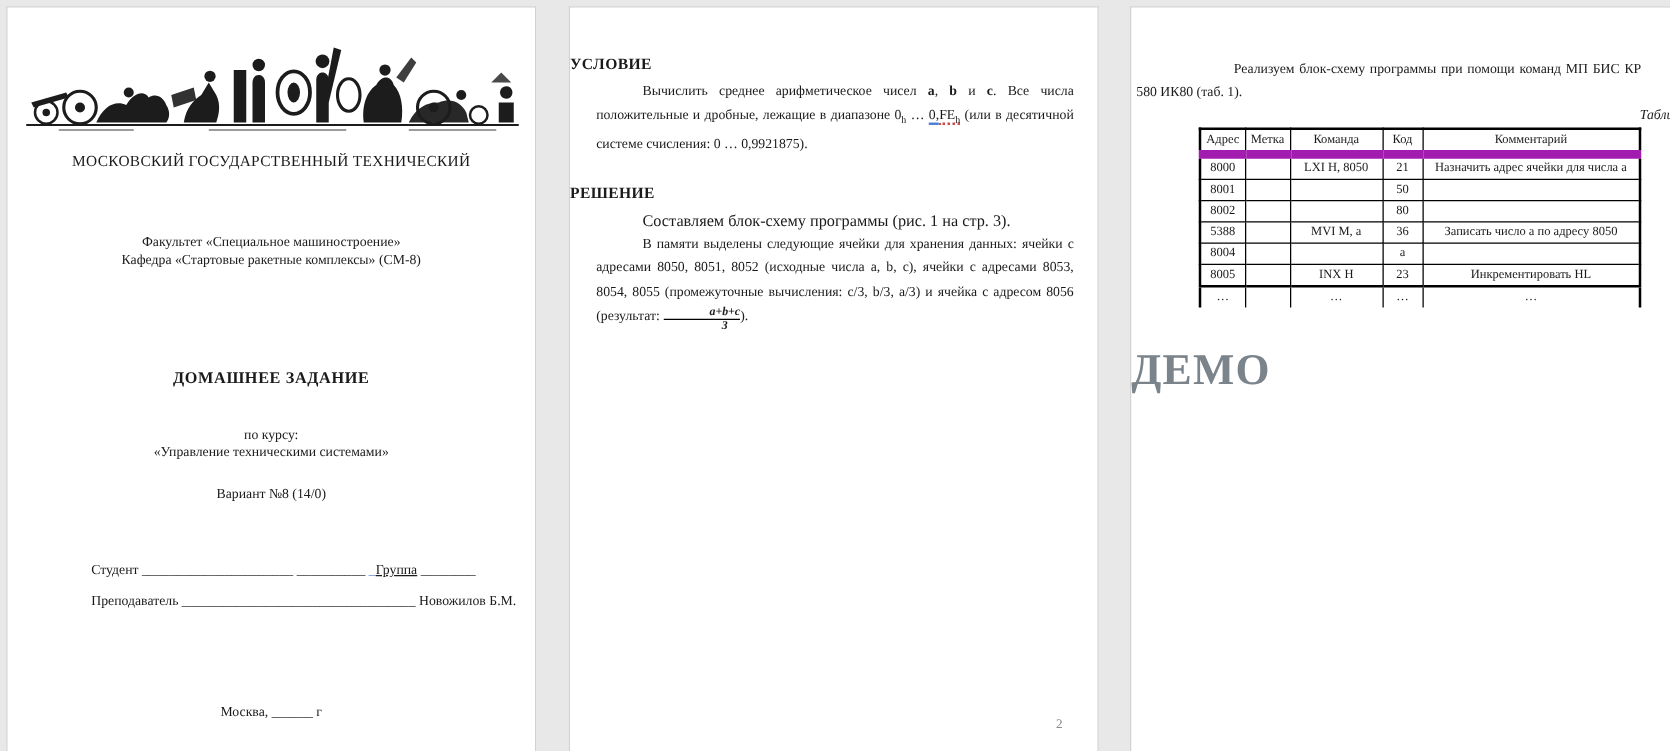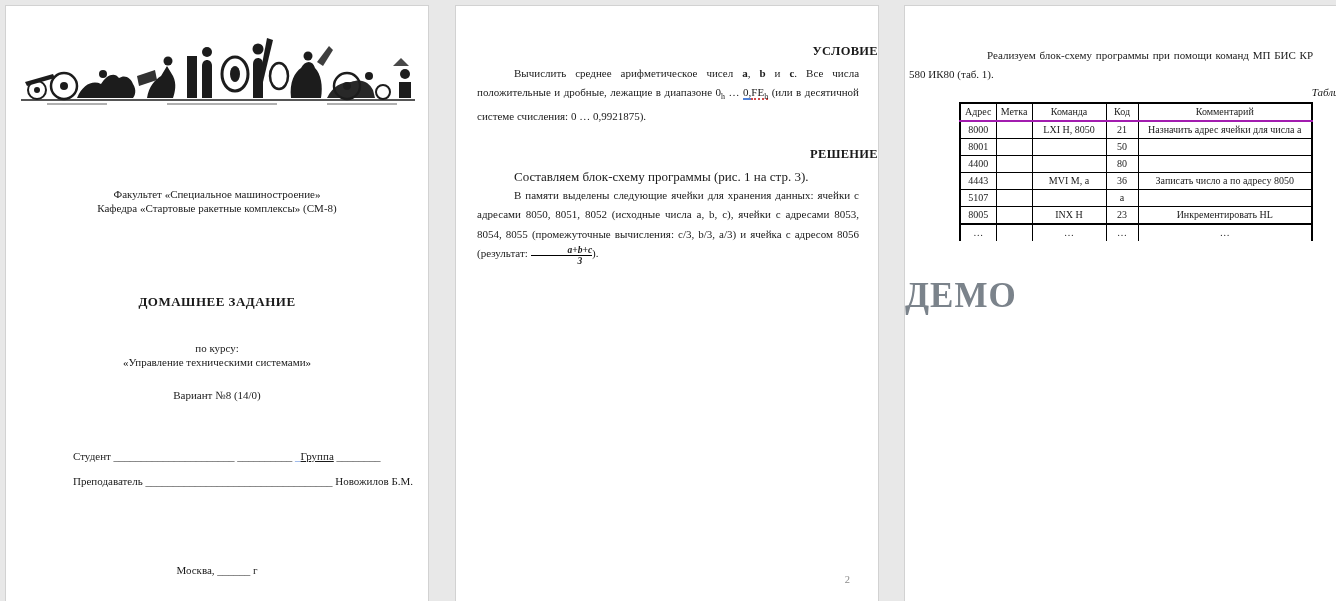--- a/index.html
+++ b/index.html
@@ -14,21 +14,21 @@
   }
   #page1{left:5px;width:424px}
   #page2{left:455px;width:424px}
   #page3{left:904px;width:478px}
   .abs{position:absolute}
   .centered{left:0;right:0;text-align:center}
   .uni-title{font-size:12.3px;letter-spacing:.25px;line-height:14.5px}
   .small-lines{font-size:11px;line-height:14px}
   .doc-title{font-size:13px;font-weight:bold;letter-spacing:.5px}
   .body-text{font-size:11px}
-  .heading{font-size:12.5px;font-weight:bold;letter-spacing:.3px;text-align:right}
+  .heading{font-size:12.5px;font-weight:bold;letter-spacing:.3px;text-align:left}
   .just{text-align:justify;text-indent:37px;font-size:11px;line-height:19.4px}
   .p-noindent{text-indent:37px;font-size:13px;line-height:19.4px}
   sub{font-size:8px}
   .blank{letter-spacing:0}
   .blank-blue{color:#4f81d8}
   .underlined{text-decoration:underline}
   .hex-blue{border-bottom:2px solid #4f81d8}
   .hex-red{border-bottom:2px dotted #d04b4b}
   .frac{display:inline-block;vertical-align:-7px;text-align:center;
         font-style:italic;font-weight:bold;font-size:9.5px;line-height:10px}
@@ -36,21 +36,21 @@
   .caption-italic{font-style:italic;font-size:11px}
   table.prog{
     border-collapse:collapse;table-layout:fixed;
     border:2px solid #000;border-bottom:none;
     font-size:10px;line-height:12px;
   }
   table.prog th,table.prog td{
     border:1px solid #000;padding:1px 2px;text-align:center;
     height:14px;font-weight:normal;overflow:hidden;white-space:nowrap;
   }
-  table.prog thead th{border-bottom:2px solid #a21caf}
+  table.prog thead th{border-bottom:7px solid #a21caf}
   table.prog tr.thick-bottom td{border-bottom:2px solid #000}
   table.prog tr.no-bottom td{border-bottom:none}
   td.bold-code{font-weight:bold}
   .watermark{
     font-family:Liberation Serif, serif;font-weight:bold;
     font-size:35px;color:#7b838b;letter-spacing:1px;text-align:left;
   }
   .page-num{font-size:10.5px;color:#8a8a8a}
 </style>
 </head>
@@ -95,20 +95,21 @@
           <circle cx="352" cy="40" r="4"></circle>
           <circle cx="366" cy="56" r="7" fill="none" stroke="#1c1c1c" stroke-width="2"></circle>
           <rect x="382" y="46" width="12" height="16"></rect>
           <circle cx="388" cy="38" r="5"></circle>
           <path d="M376,30 L384,22 L392,30 Z" opacity=".8"></path>
         </g>
       </svg>
     </div>
 
     <div class="abs centered uni-title" style="top:116px">
+      <div>МОСКОВСКИЙ ГОСУДАРСТВЕННЫЙ ТЕХНИЧЕСКИЙ</div>
     </div>
 
     <div class="abs centered small-lines" style="top:181px">
       <div>Факультет «Специальное машиностроение»</div>
       <div>Кафедра «Стартовые ракетные комплексы» (СМ-8)</div>
     </div>
 
     <div class="abs centered doc-title" style="top:288px">ДОМАШНЕЕ ЗАДАНИЕ</div>
 
     <div class="abs centered small-lines" style="top:335px">
@@ -172,35 +173,35 @@
           <td>Назначить адрес ячейки для числа a</td>
         </tr>
         <tr>
           <td>8001</td>
           <td></td>
           <td></td>
           <td>50</td>
           <td></td>
         </tr>
         <tr>
-          <td>4400</td>
+          <td>8002</td>
           <td></td>
           <td></td>
           <td>80</td>
           <td></td>
         </tr>
         <tr>
-          <td>4443</td>
+          <td>5388</td>
           <td></td>
           <td>MVI M, a</td>
           <td>36</td>
           <td>Записать число a по адресу 8050</td>
         </tr>
         <tr>
-          <td>5107</td>
+          <td>8004</td>
           <td></td>
           <td></td>
           <td class="bold-code">a</td>
           <td></td>
         </tr>
         <tr class="thick-bottom">
           <td>8005</td>
           <td></td>
           <td>INX H</td>
           <td>23</td>

